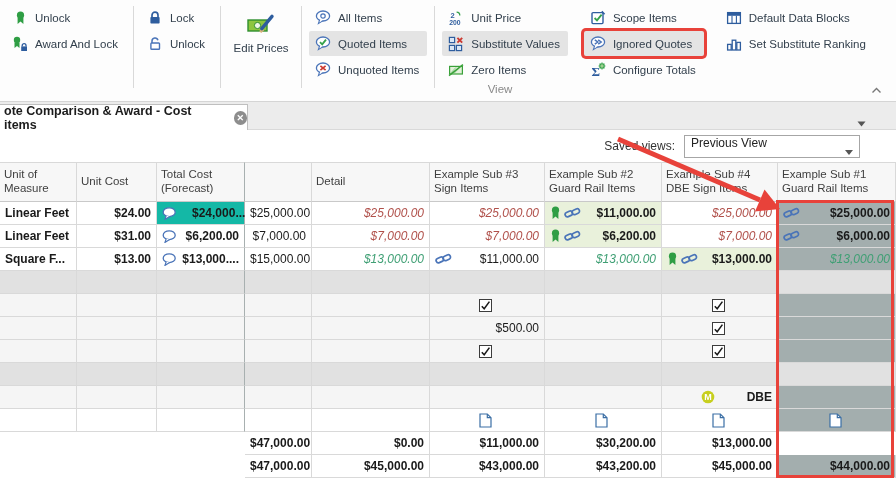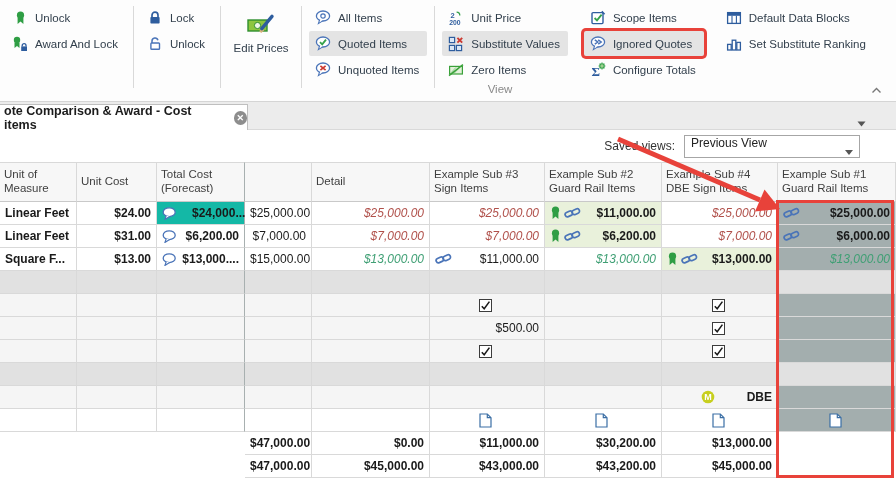--- a/index.html
+++ b/index.html
@@ -652,20 +652,23 @@
         </div>
         <div class="gcell bold" style="width: 115px; background: rgb(255, 255, 255);">
           <span class="val">$43,000.00</span>
         </div>
         <div class="gcell bold" style="width: 117px; background: rgb(255, 255, 255);">
           <span class="val">$43,200.00</span>
         </div>
         <div class="gcell bold" style="width: 116px; background: rgb(255, 255, 255);">
           <span class="val">$45,000.00</span>
         </div>
+        <div class="gcell bold" style="width: 118px; background: rgb(163, 174, 174);">
+          <span class="val">$44,000.00</span>
+        </div>
       </div>
     </div>
 
   <div class="col-highlight"></div>
   <svg id="anno" width="896" height="498">
     <line x1="618" y1="139" x2="760" y2="200" stroke="#e8423a" stroke-width="5"></line>
     <polygon points="780,209 755,211.5 764.5,189.5" fill="#e8423a"></polygon>
   </svg>
 
 </div>

